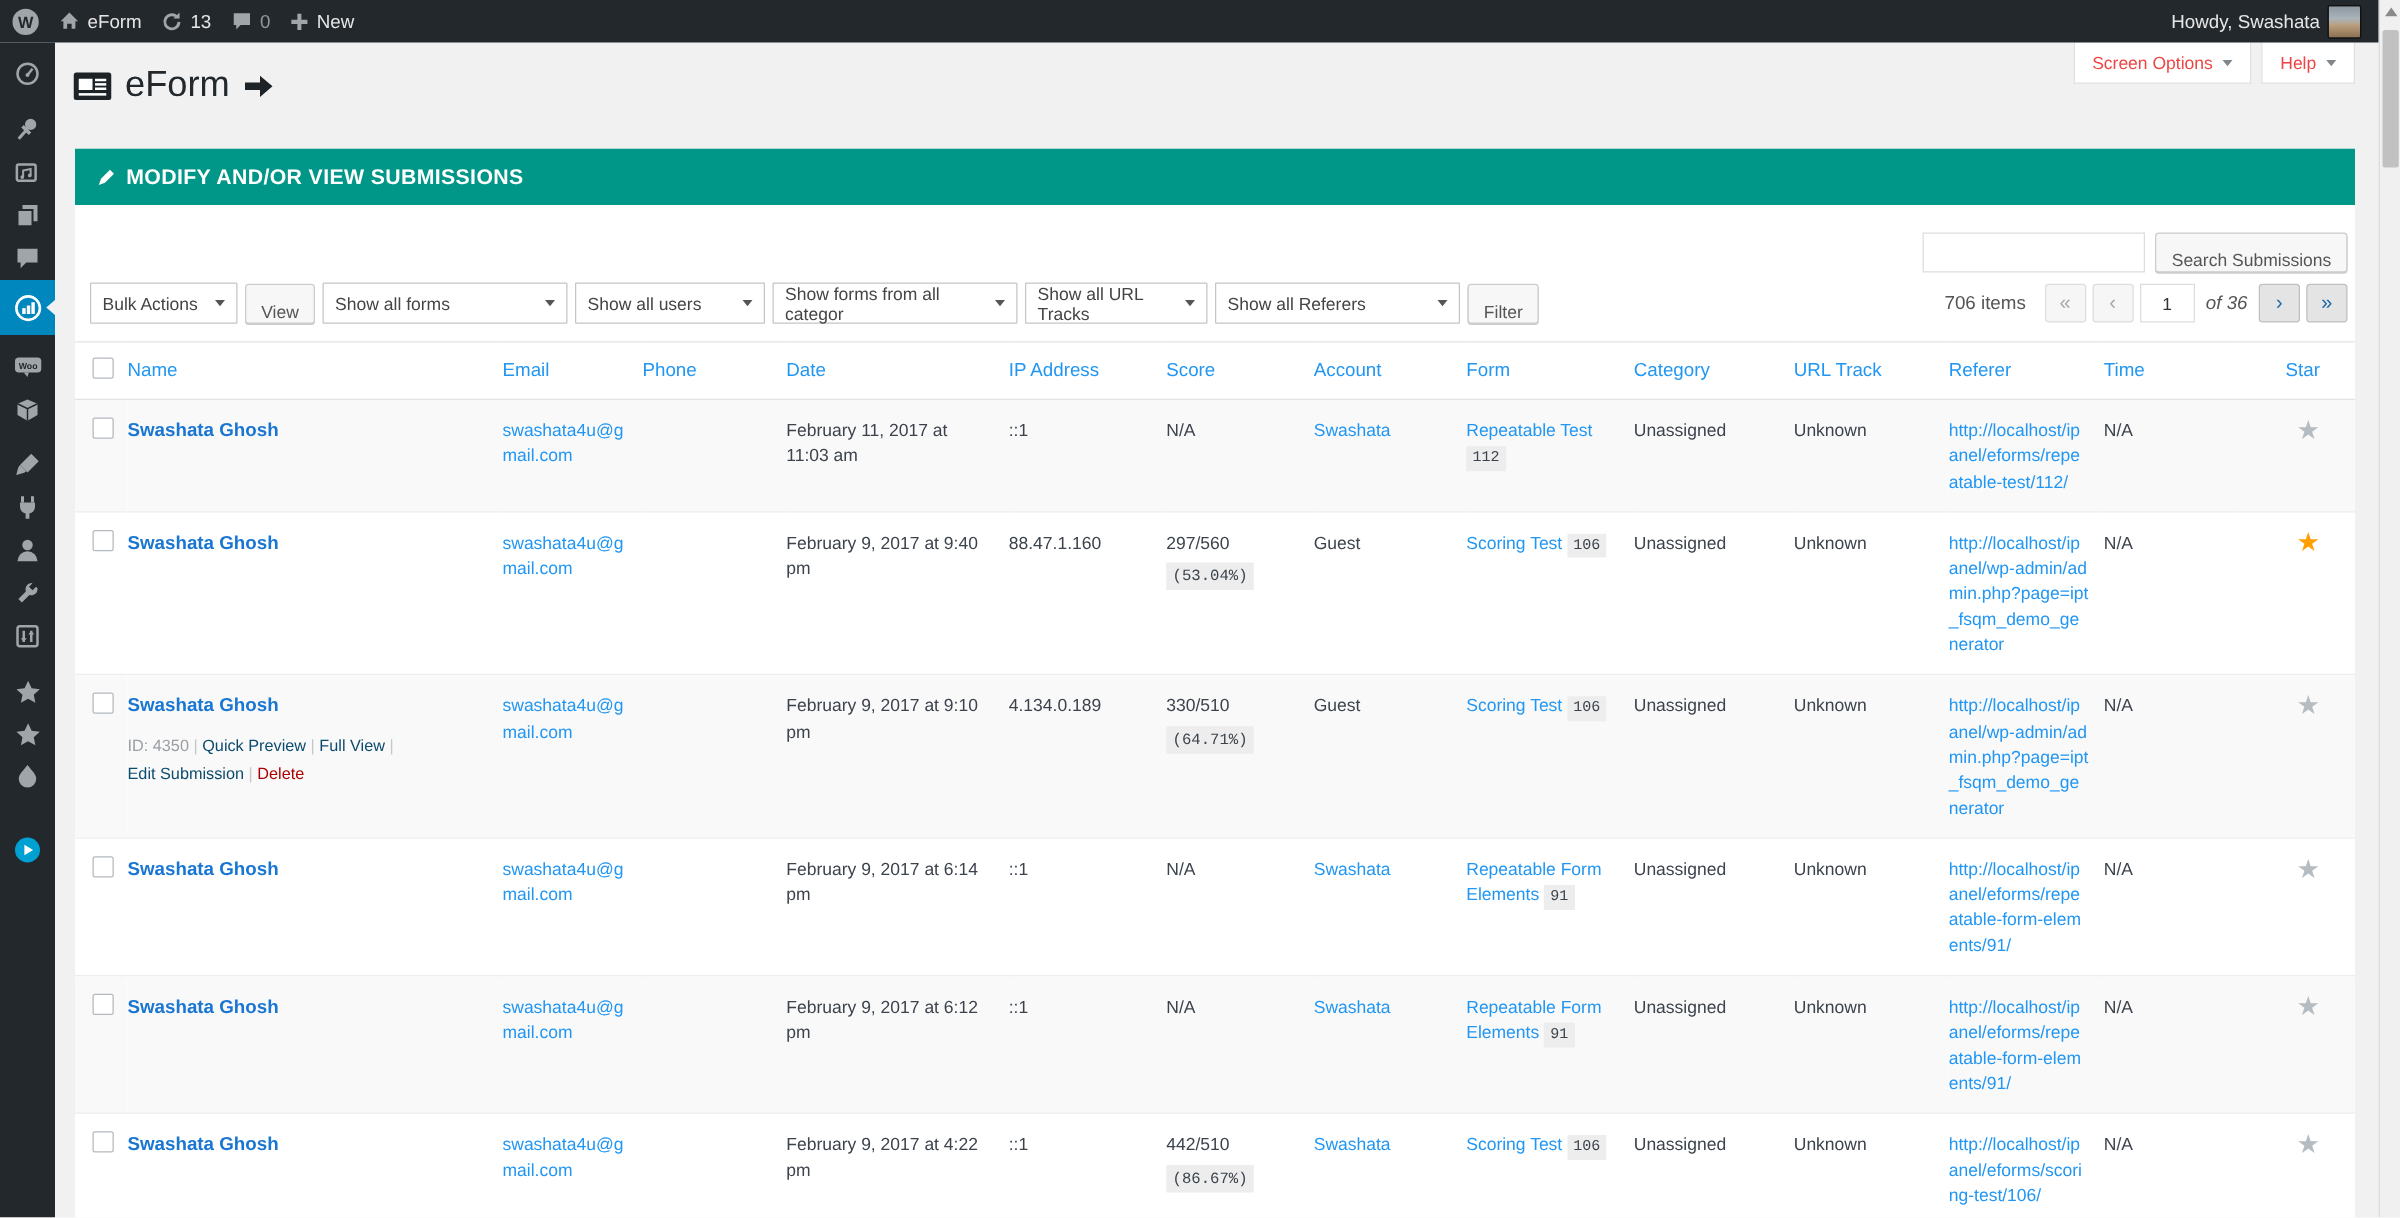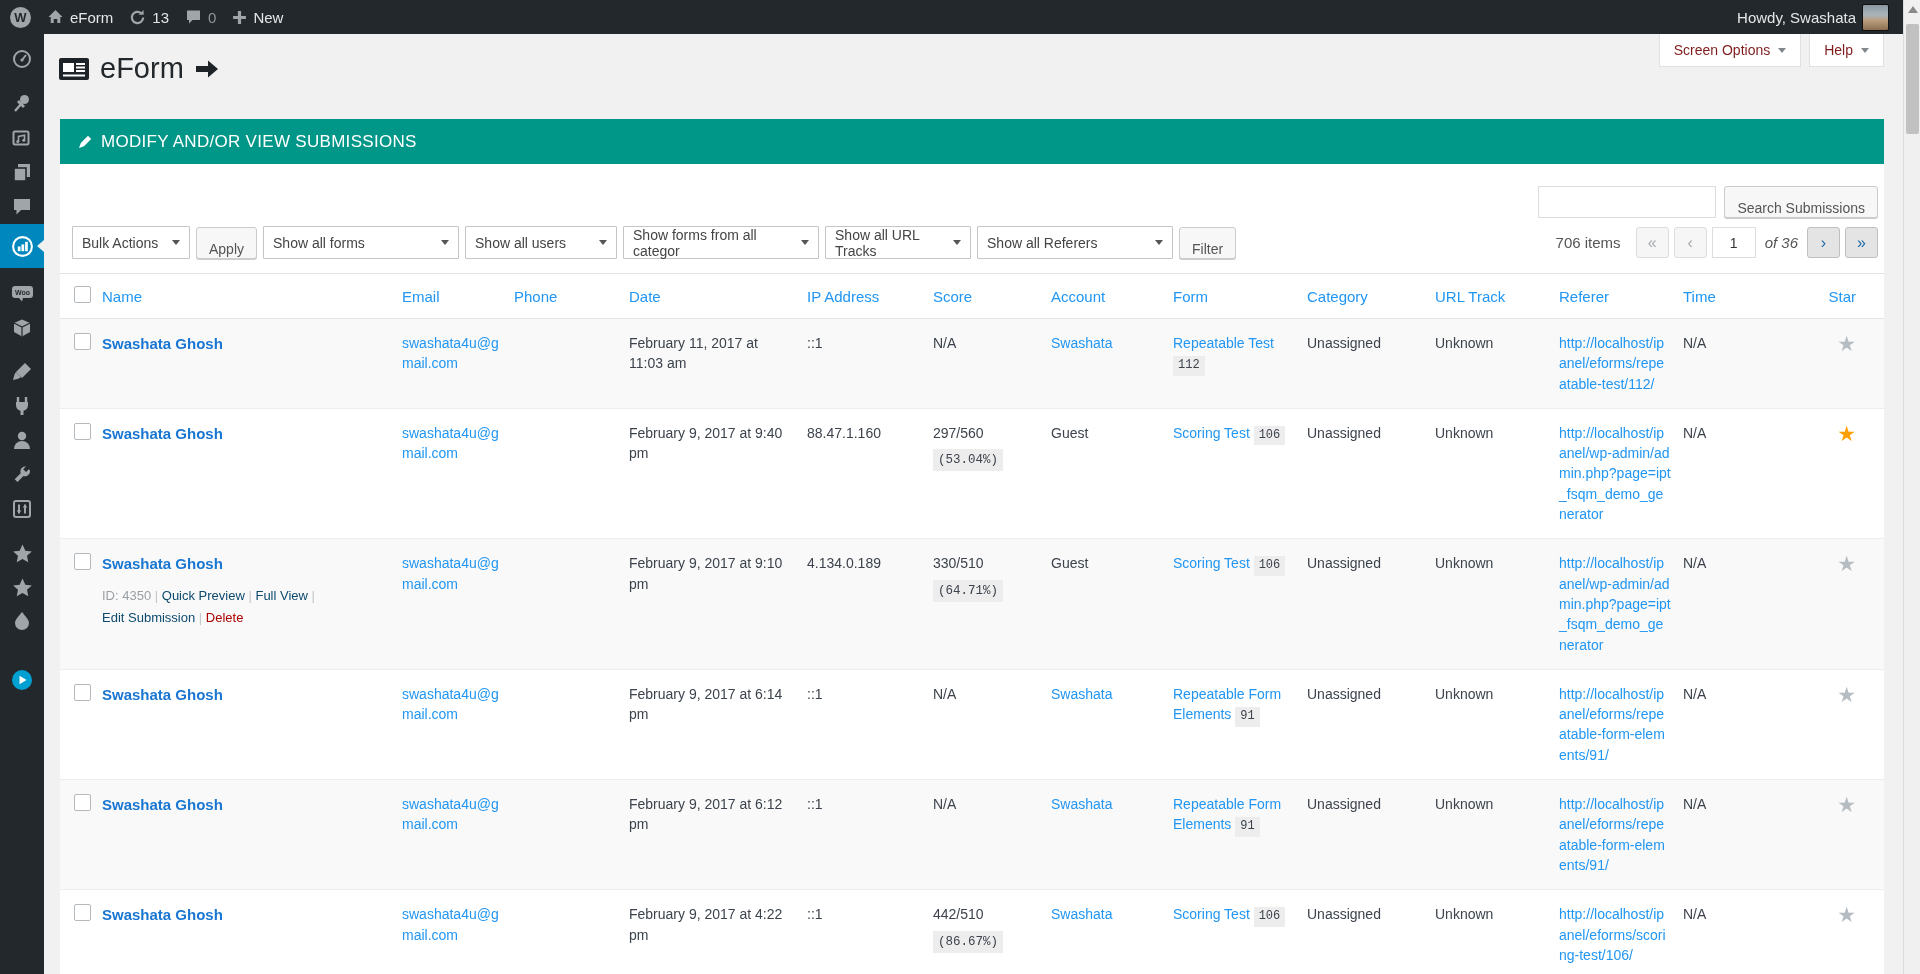--- a/index.html
+++ b/index.html
@@ -43,32 +43,32 @@
   #scrollbar .arrow-up {
     position:absolute; top:6px; left:4px; width:0; height:0;
     border-left:5px solid transparent; border-right:5px solid transparent; border-bottom:7px solid #8a8a8a;
   }
   #scrollbar .thumb { position:absolute; top:24px; left:2px; width:13px; height:110px; background:#c1c1c1; border-radius:2px; }
 
   
   #screen-help { position:absolute; top:34px; right:36px; display:flex; gap:8px; z-index:40; }
   .sh-btn {
     background:#fff; border:1px solid #e0e0e0; border-top:none; height:33px;
-    display:flex; align-items:center; gap:8px; padding:0 14px; color:#7f1d1d; font-size:14px; cursor:pointer;
+    display:flex; align-items:center; gap:8px; padding:0 14px; color:#ef4444; font-size:14px; cursor:pointer;
   }
   .caret-down { width:0; height:0; border-left:4px solid transparent; border-right:4px solid transparent; border-top:5px solid #82878c; display:inline-block; }
 
   
   #page-title { position:absolute; top:52px; left:58px; display:flex; align-items:center; gap:10px; color:#23282d; font-size:29px; }
 
   
   #panel-header {
     position:absolute; top:119px; left:60px; width:1824px; height:45px; background:#009688;
     color:#fff; display:flex; align-items:center; gap:8px; padding:0 18px;
-    font-size:17px; font-weight:normal; letter-spacing:.3px; z-index:10;
+    font-size:17px; font-weight:bold; letter-spacing:.3px; z-index:10;
   }
   #panel-body {
     position:absolute; top:164px; left:60px; width:1824px; height:830px; background:#fff; z-index:10;
   }
 
   
   .search-row { display:flex; justify-content:flex-end; align-items:center; gap:8px; padding:22px 6px 0 0; }
   .search-input { width:178px; height:32px; border:1px solid #ddd; background:#fff; padding:0 8px; font-size:14px; font-family:inherit; }
   .wp-btn {
     height:32px; background:#f7f7f7; border:1px solid #ccc; border-radius:3px; color:#555;
@@ -323,21 +323,21 @@
   <div class="search-row">
     <input class="search-input" type="text" value="" style="">
     <button class="wp-btn">Search Submissions</button>
   </div>
 
   <div class="filter-row">
     <div class="select w-bulk">
       <span>Bulk Actions</span>
         <span class="caret-down"></span>
     </div>
-    <button class="wp-btn">Apply</button>
+    <button class="wp-btn">View</button>
     <div class="select w-forms">
       <span>Show all forms</span>
         <span class="caret-down"></span>
     </div>
     <div class="select w-users">
       <span>Show all users</span>
         <span class="caret-down"></span>
     </div>
     <div class="select w-cat">
       <span>Show forms from all categor</span>

